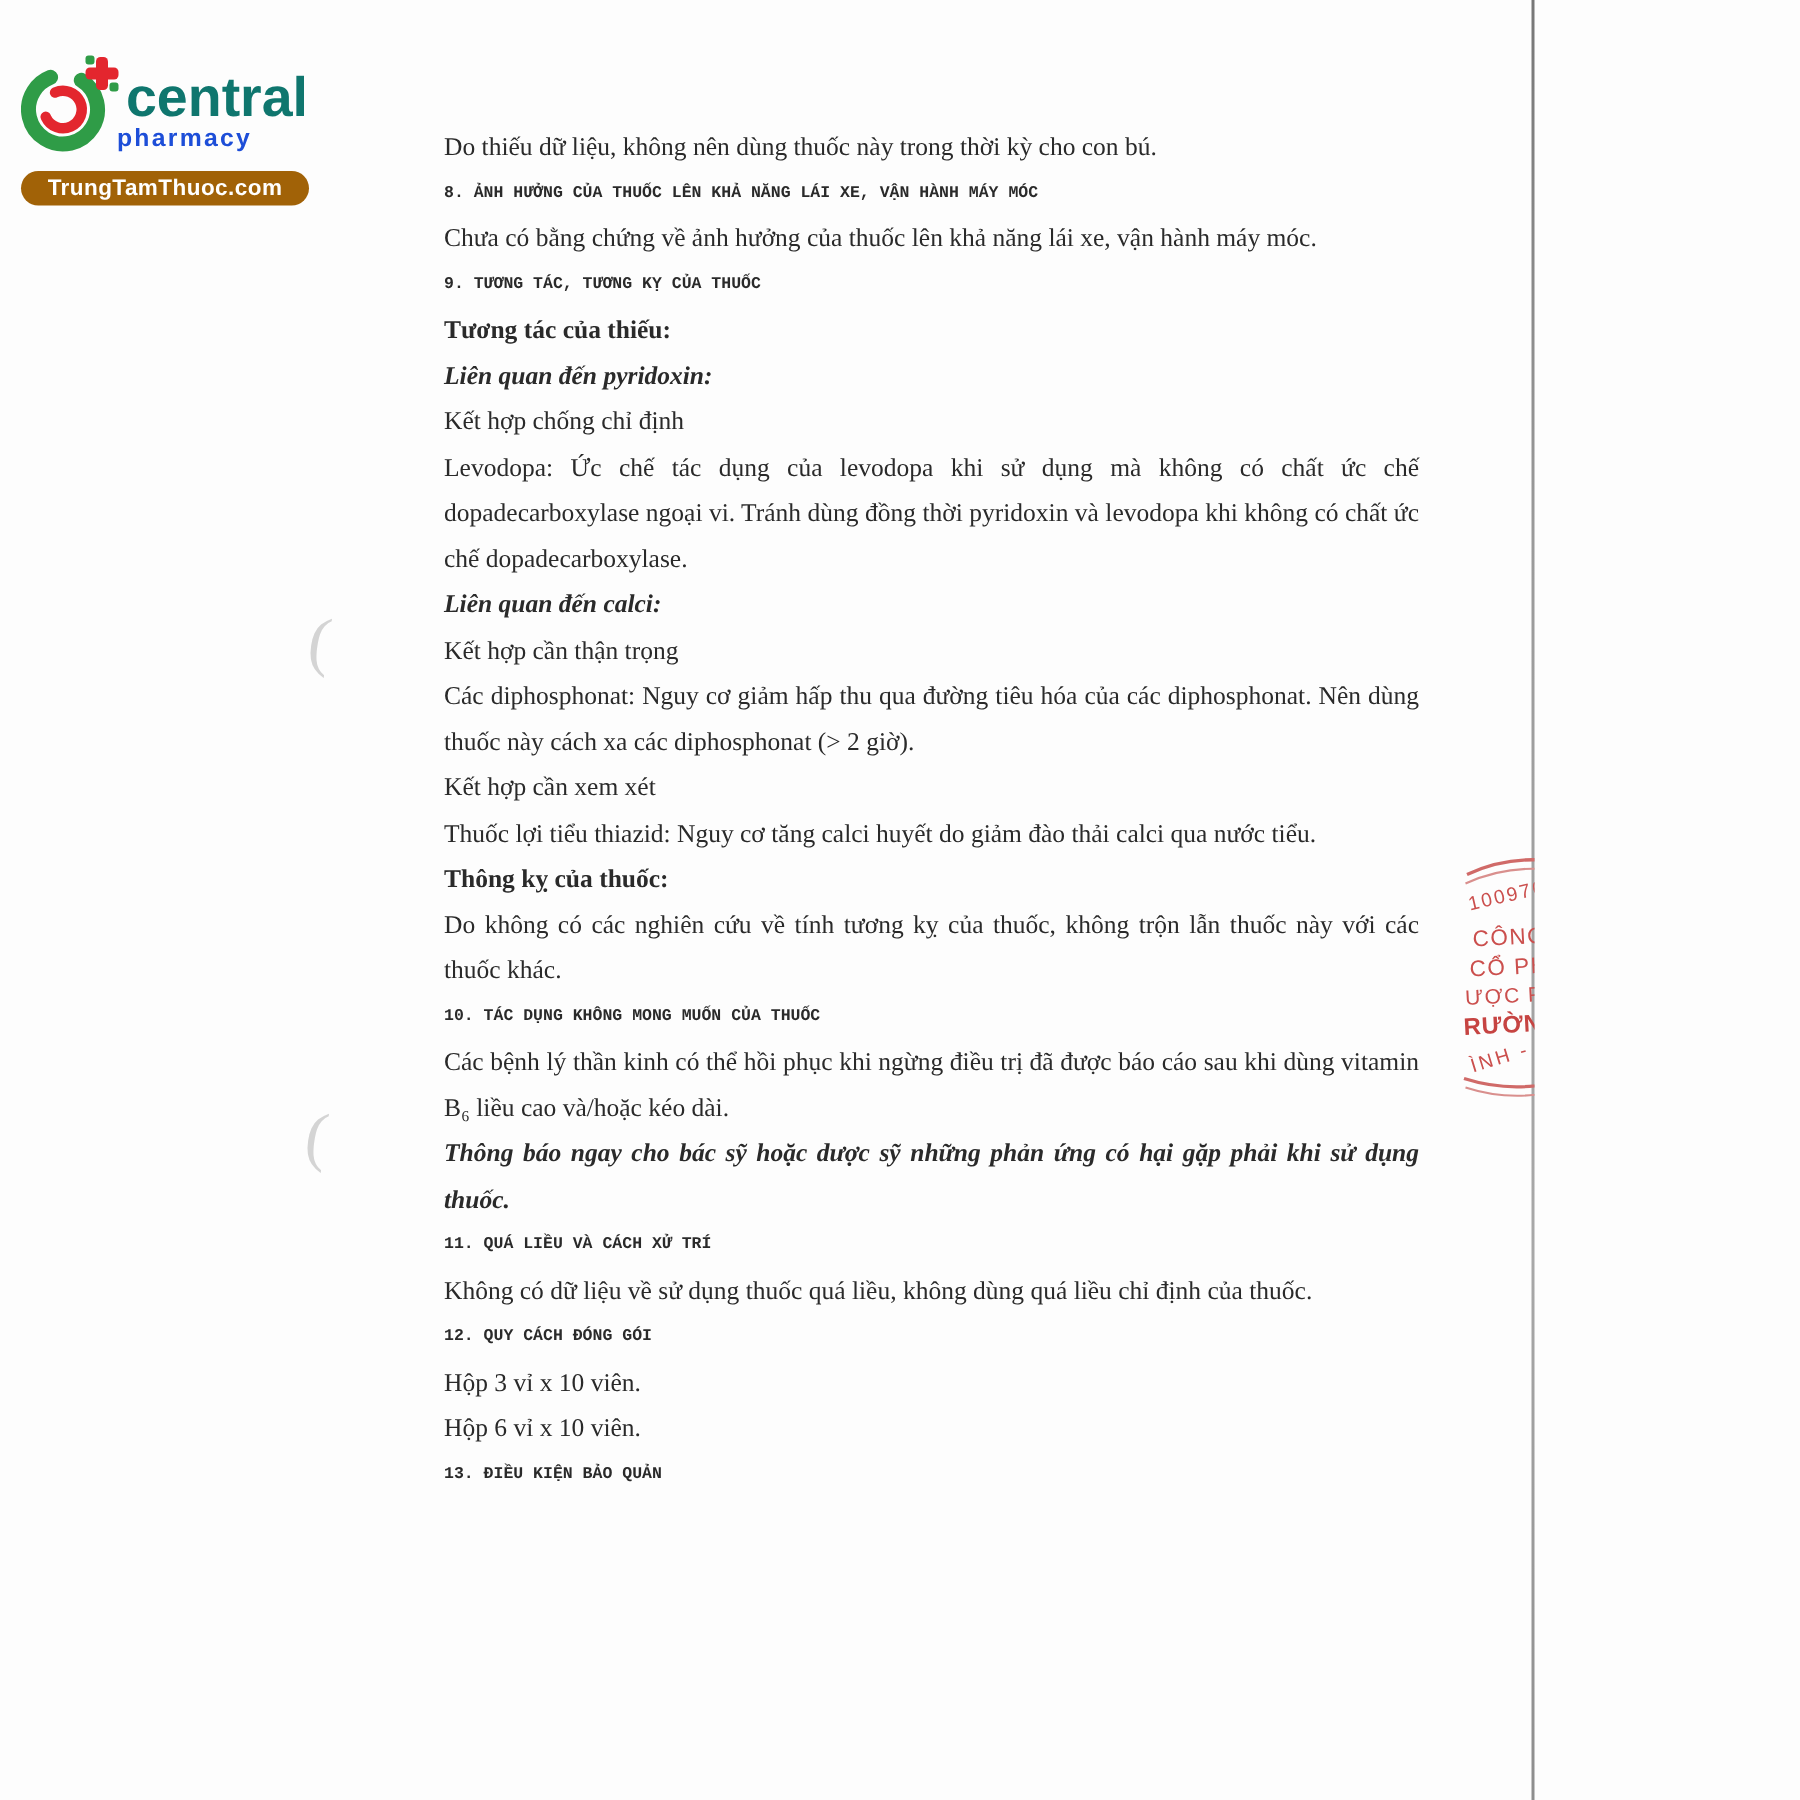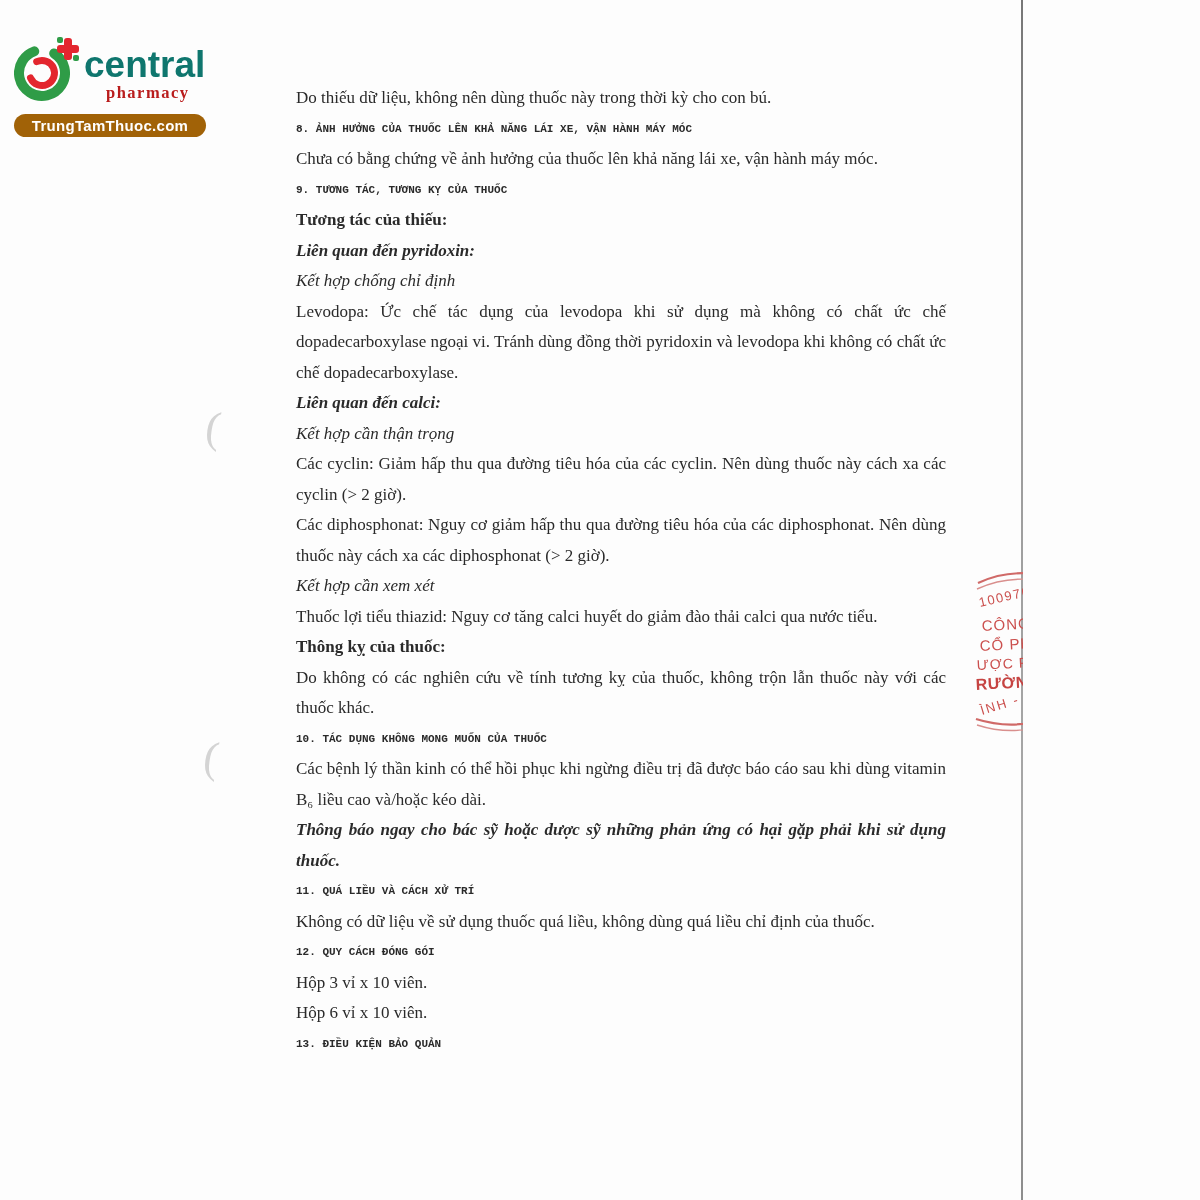--- a/index.html
+++ b/index.html
@@ -10,23 +10,23 @@
 
   
   .logo{position:absolute;left:14px;top:34px;width:230px;height:110px;}
   .logo-mark{position:absolute;left:0;top:2px;width:66px;height:66px;}
   .logo-brand{
     position:absolute;left:70px;top:10px;
     font-family:"Liberation Sans","DejaVu Sans",sans-serif;
     font-weight:bold;font-size:37px;color:#0f766e;letter-spacing:0px;
   }
   .logo-sub{
-    position:absolute;left:92px;top:49px;
-    font-family:Liberation Serif, serif;
-    font-weight:bold;font-size:16.5px;color:#b91c1c;letter-spacing:1.5px;
+    position:absolute;left:64px;top:49px;
+    font-family:Liberation Sans, sans-serif;
+    font-weight:bold;font-size:16.5px;color:#1d4ed8;letter-spacing:1.5px;
   }
   .logo-badge{
     position:absolute;left:0px;top:80px;width:192px;height:23px;
     background:#a16207;border-radius:13px;
     font-family:"Liberation Sans","DejaVu Sans",sans-serif;
     font-weight:bold;font-size:15px;color:#ffffff;
     display:flex;align-items:center;justify-content:center;letter-spacing:0.3px;
   }
 
   
@@ -39,21 +39,21 @@
   .arc-1{left:206px;top:402px;}
   .arc-2{left:204px;top:732px;}
 
   
   .doc{position:absolute;left:296px;top:83px;width:650px;line-height:30.5px;font-size:17px;}
   .doc p{margin:0;padding:0;}
   .t-j{text-align:justify;}
   .t-h{font-weight:bold;font-size:11px;font-family:Liberation Mono, monospace;}
   .t-b{font-weight:bold;}
   .t-bi{font-weight:bold;font-style:italic;}
-  .t-i{font-style:italic;}
+  .t-i{}
 
   .page-num{position:absolute;left:570px;top:1204px;width:110px;text-align:center;
     font-size:15px;letter-spacing:1px;}
 
   
   .stamp{position:absolute;left:974px;top:569px;width:49px;height:164px;overflow:hidden;}
   .stamp svg{position:absolute;left:0;top:0;}
 </style>
 </head>
 <body>
@@ -85,21 +85,20 @@
     <p class="t-body">Do thiếu dữ liệu, không nên dùng thuốc này trong thời kỳ cho con bú.</p>
     <p class="t-h">8. ẢNH HƯỞNG CỦA THUỐC LÊN KHẢ NĂNG LÁI XE, VẬN HÀNH MÁY MÓC</p>
     <p class="t-body">Chưa có bằng chứng về ảnh hưởng của thuốc lên khả năng lái xe, vận hành máy móc.</p>
     <p class="t-h">9. TƯƠNG TÁC, TƯƠNG KỴ CỦA THUỐC</p>
     <p class="t-b">Tương tác của thiếu:</p>
     <p class="t-bi">Liên quan đến pyridoxin:</p>
     <p class="t-i">Kết hợp chống chỉ định</p>
     <p class="t-j">Levodopa: Ức chế tác dụng của levodopa khi sử dụng mà không có chất ức chế dopadecarboxylase ngoại vi. Tránh dùng đồng thời pyridoxin và levodopa khi không có chất ức chế dopadecarboxylase.</p>
     <p class="t-bi">Liên quan đến calci:</p>
     <p class="t-i">Kết hợp cần thận trọng</p>
-    <p class="t-j">Các cyclin: Giảm hấp thu qua đường tiêu hóa của các cyclin. Nên dùng thuốc này cách xa các cyclin (&gt; 2 giờ).</p>
     <p class="t-j">Các diphosphonat: Nguy cơ giảm hấp thu qua đường tiêu hóa của các diphosphonat. Nên dùng thuốc này cách xa các diphosphonat (&gt; 2 giờ).</p>
     <p class="t-i">Kết hợp cần xem xét</p>
     <p class="t-body">Thuốc lợi tiểu thiazid: Nguy cơ tăng calci huyết do giảm đào thải calci qua nước tiểu.</p>
     <p class="t-b">Thông kỵ của thuốc:</p>
     <p class="t-j">Do không có các nghiên cứu về tính tương kỵ của thuốc, không trộn lẫn thuốc này với các thuốc khác.</p>
     <p class="t-h">10. TÁC DỤNG KHÔNG MONG MUỐN CỦA THUỐC</p>
     <p class="t-j">Các bệnh lý thần kinh có thể hồi phục khi ngừng điều trị đã được báo cáo sau khi dùng vitamin B₆ liều cao và/hoặc kéo dài.</p>
     <p class="t-bi t-j">Thông báo ngay cho bác sỹ hoặc dược sỹ những phản ứng có hại gặp phải khi sử dụng thuốc.</p>
     <p class="t-h">11. QUÁ LIỀU VÀ CÁCH XỬ TRÍ</p>
     <p class="t-body">Không có dữ liệu về sử dụng thuốc quá liều, không dùng quá liều chỉ định của thuốc.</p>

